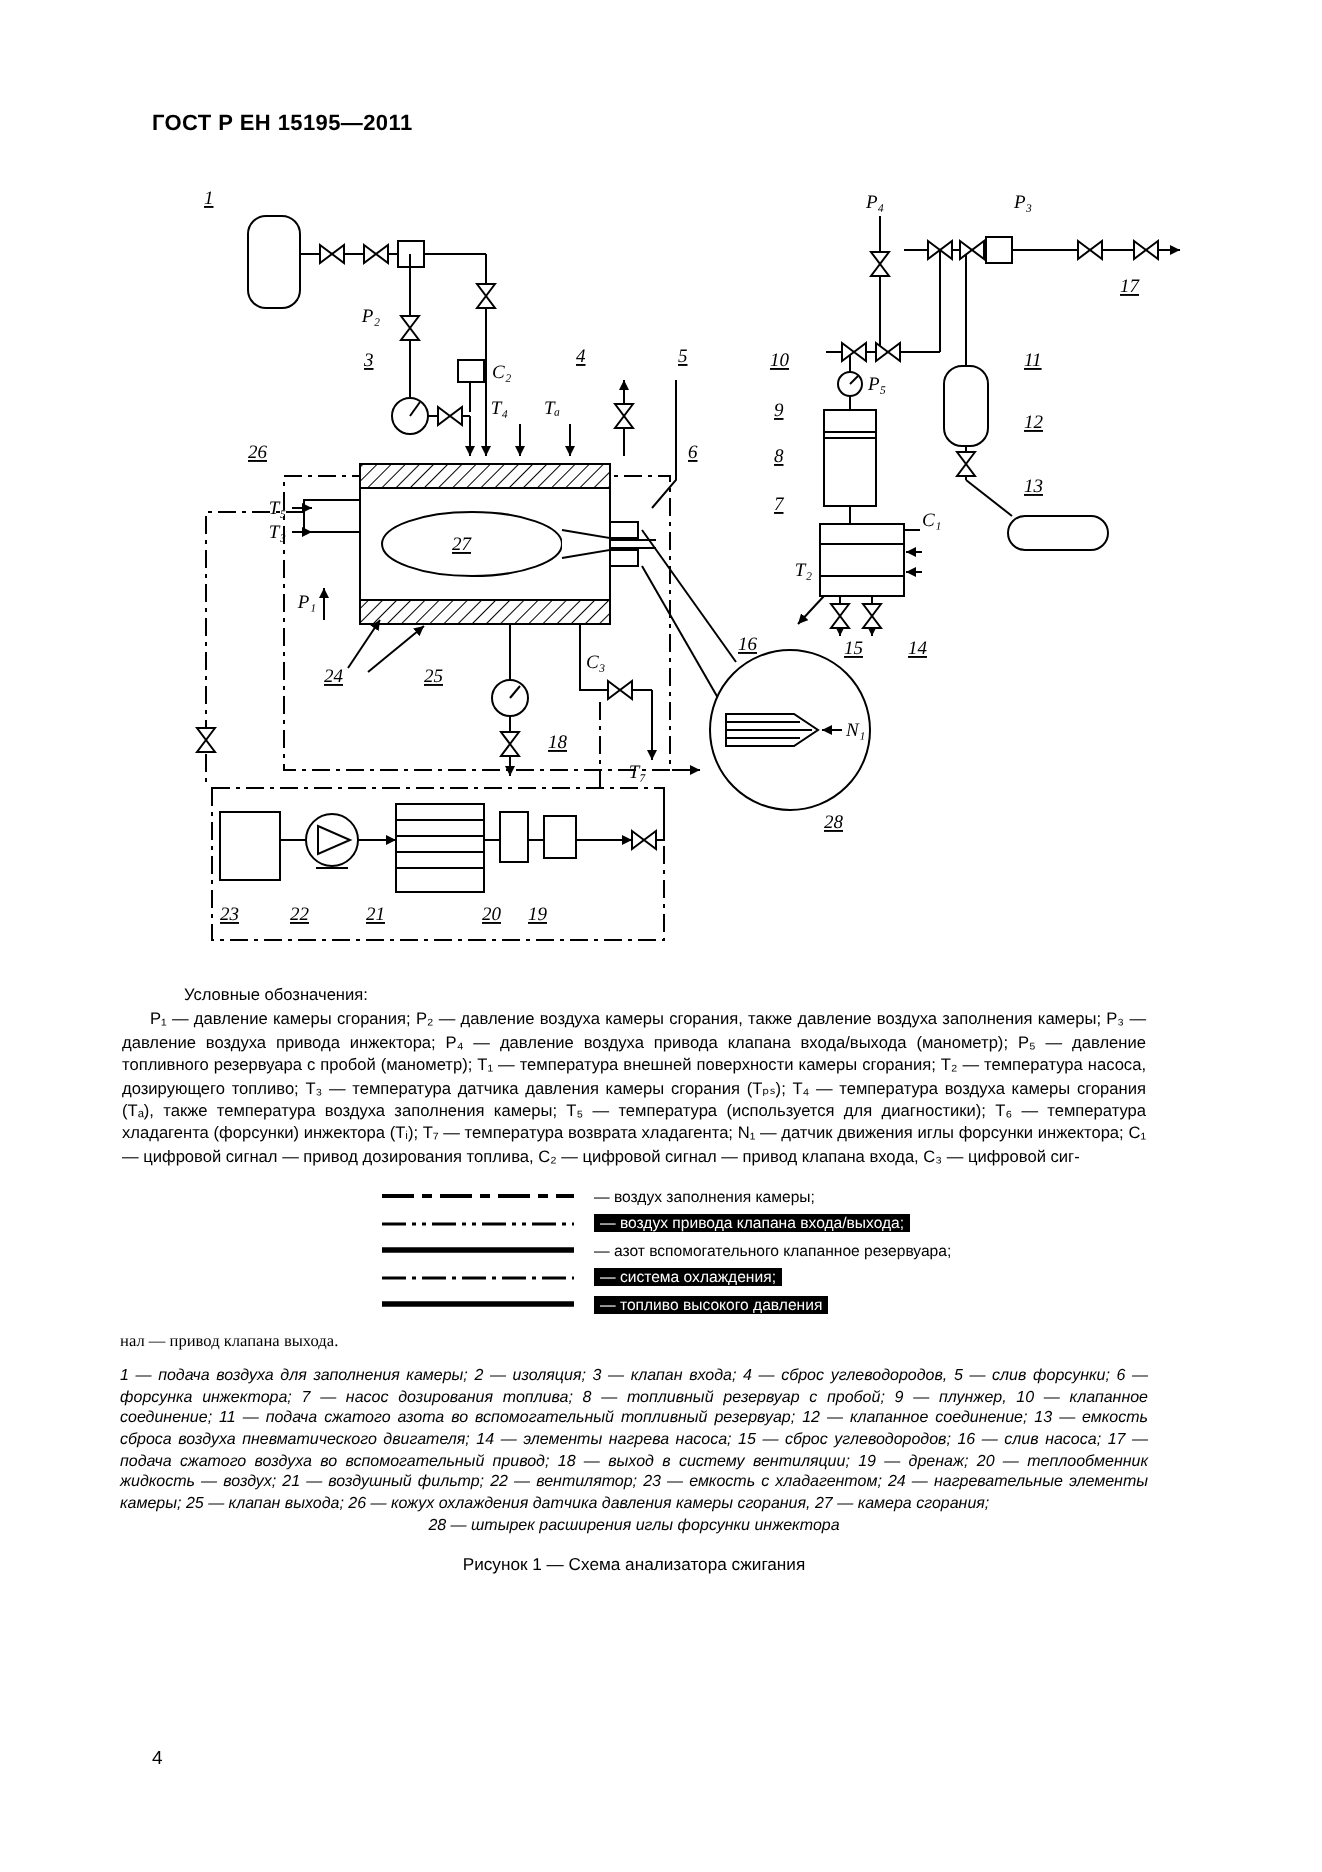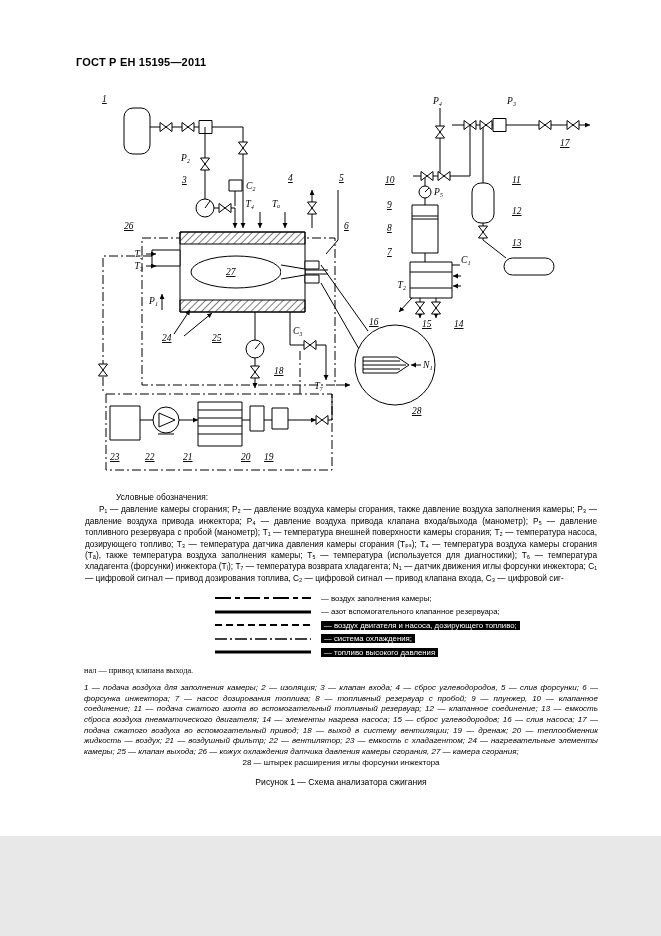--- a/index.html
+++ b/index.html
@@ -1,39 +1,39 @@
 <!DOCTYPE html>
 <html><head>
 <meta charset="utf-8">
 <style>
   html,body{margin:0;padding:0;background:#e8e8e8;}
   .page{
-    position:relative;width:661px;height:836px;margin:0 auto;background:#ffffff;
+    position:relative;width:661px;height:936px;margin:0 auto;background:#ffffff;
     font-family:"Liberation Sans","DejaVu Sans",sans-serif;color:#000;overflow:hidden;
   }
   .doc-header{
     position:absolute;left:76px;top:56px;font-size:11px;font-weight:bold;letter-spacing:.2px;
   }
   #diagram-svg{position:absolute;left:0;top:88px;}
   #diagram-svg path,#diagram-svg line,#diagram-svg rect,#diagram-svg circle,#diagram-svg ellipse,#diagram-svg polyline{
     vector-effect:non-scaling-stroke;
   }
   .dlabel{font:italic 9.5px "Liberation Serif","DejaVu Serif",serif;fill:#000;}
   .dlabel.u{text-decoration:underline;}
-  .textblock{position:absolute;left:84px;top:492px;width:514px;}
+  .textblock{position:absolute;left:60px;top:492px;width:514px;}
   .legend-title{margin:0 0 0 32px;font-size:8.3px;line-height:11.4px;}
   .legend-body{margin:1px;font-size:8.3px;line-height:11.4px;text-align:justify;text-indent:14px;}
   .line-legend{margin:7px 0 4px 129px;}
   .legend-row{display:flex;align-items:center;height:13.5px;}
   .legend-sample{flex:0 0 100px;margin-right:8px;}
   .legend-label{font-size:7.8px;font-weight:normal;white-space:nowrap;}
   .legend-label.inv{background:#000;color:#fff;padding:0 3px;}
   .continuation{margin:6px 0 0 0;font-size:8.3px;line-height:11.4px;font-family:Liberation Serif, serif;}
   .component-list{margin:7px 0 0 0;font-size:8px;font-style:italic;line-height:10.6px;text-align:justify;}
-  .component-last{margin:0;font-size:8px;text-align:center;line-height:11px;}
+  .component-last{margin:0;font-size:8px;font-style:italic;text-align:center;line-height:11px;}
   .figure-caption{margin:9px 0 0 0;font-size:8.6px;text-align:center;}
   .page-number{position:absolute;left:76px;top:874px;font-size:9.5px;}
 </style>
 </head>
 <body>
 
 <div class="page">
 
   <div class="doc-header">ГОСТ Р ЕН 15195—2011</div>
 
@@ -229,29 +229,29 @@
 
     <div class="line-legend">
       <div class="legend-row">
         <svg class="legend-sample" width="100" height="8">
           <line x1="2" y1="4" x2="98" y2="4" stroke="#000" stroke-width="2" stroke-dasharray="16 4 5 4"></line>
         </svg>
         <span class="legend-label">— воздух заполнения камеры;</span>
       </div>
       <div class="legend-row">
         <svg class="legend-sample" width="100" height="8">
+          <line x1="2" y1="4" x2="98" y2="4" stroke="#000" stroke-width="1.6" stroke-dasharray="12 3 2 3 2 3"></line>
+        </svg>
+        <span class="legend-label inv">— воздух привода клапана входа/выхода;</span>
+      </div>
+      <div class="legend-row">
+        <svg class="legend-sample" width="100" height="8">
           <line x1="2" y1="4" x2="98" y2="4" stroke="#000" stroke-width="2.8" stroke-dasharray=""></line>
         </svg>
         <span class="legend-label">— азот вспомогательного клапанное резервуара;</span>
-      </div>
-      <div class="legend-row">
-        <svg class="legend-sample" width="100" height="8">
-          <line x1="2" y1="4" x2="98" y2="4" stroke="#000" stroke-width="2.2" stroke-dasharray="7 4"></line>
-        </svg>
-        <span class="legend-label inv">— воздух двигателя и насоса, дозирующего топливо;</span>
       </div>
       <div class="legend-row">
         <svg class="legend-sample" width="100" height="8">
           <line x1="2" y1="4" x2="98" y2="4" stroke="#000" stroke-width="1.6" stroke-dasharray="12 3 2 3"></line>
         </svg>
         <span class="legend-label inv">— система охлаждения;</span>
       </div>
       <div class="legend-row">
         <svg class="legend-sample" width="100" height="8">
           <line x1="2" y1="4" x2="98" y2="4" stroke="#000" stroke-width="2.8" stroke-dasharray=""></line>

